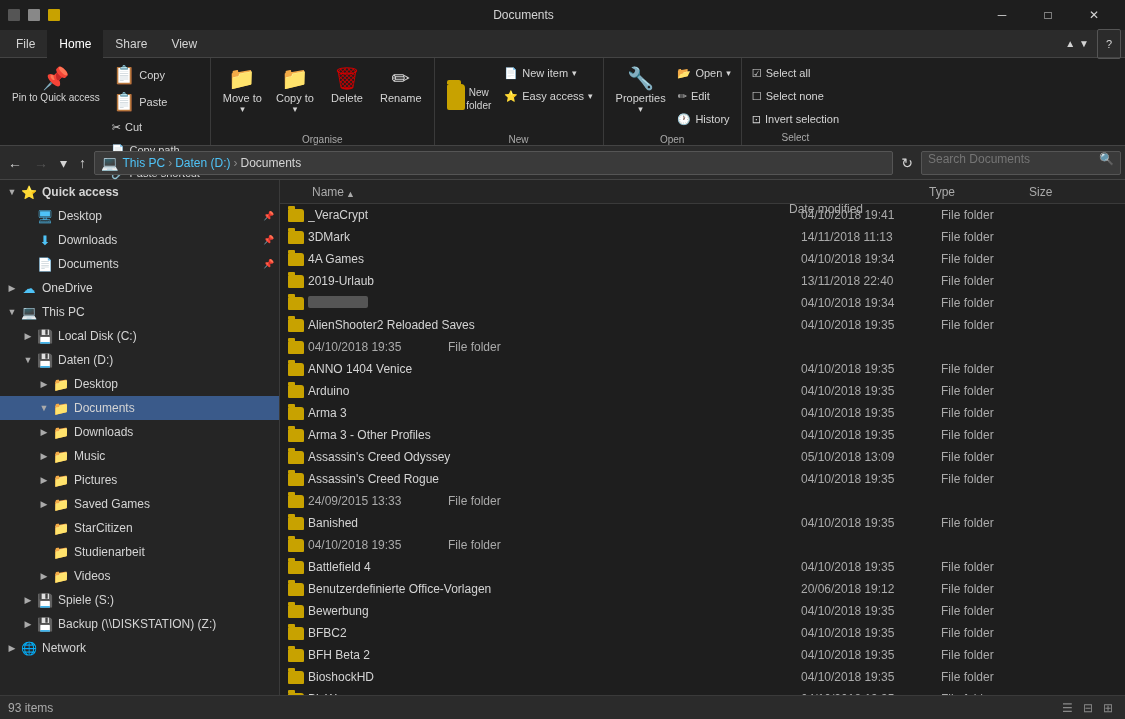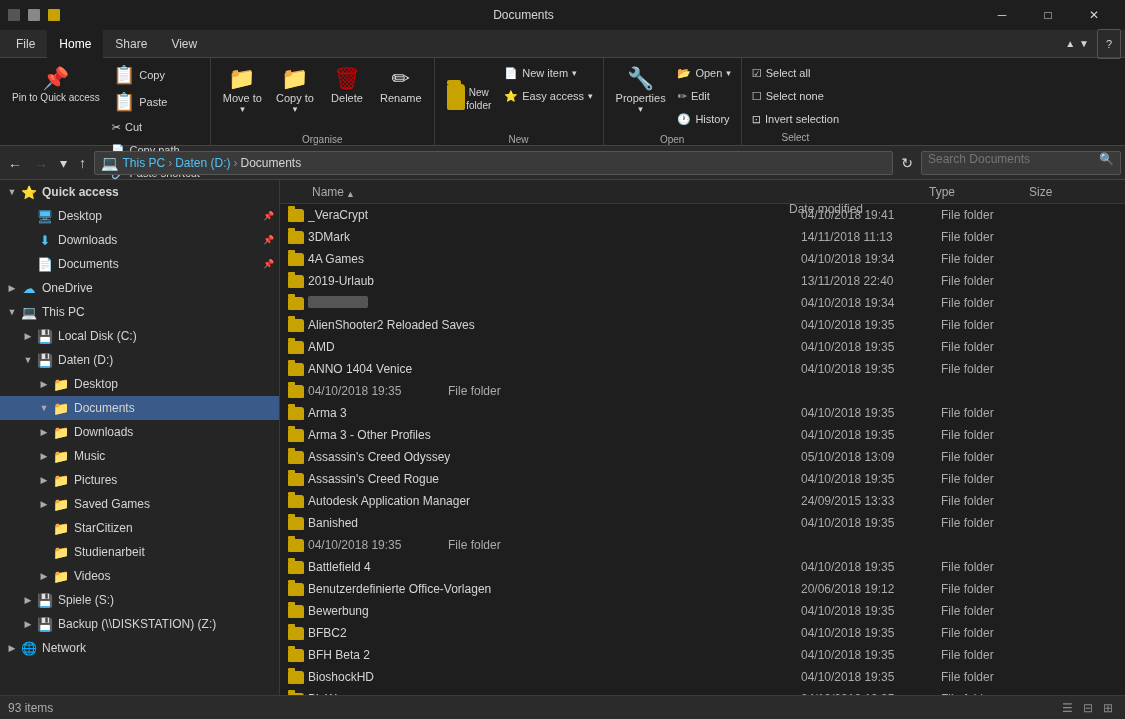--- a/index.html
+++ b/index.html
@@ -475,38 +475,38 @@
           </div>
           <div class="file-name">AlienShooter2 Reloaded Saves</div>
           <div class="file-date">04/10/2018 19:35</div>
           <div class="file-type">File folder</div>
           <div class="file-size"></div>
         </div>
         <div class="file-row">
           <div class="file-icon-cell">
             <span class="folder-sm"></span>
           </div>
-          <div class="file-name">AMD</div>
           <div class="file-date">04/10/2018 19:35</div>
           <div class="file-type">File folder</div>
           <div class="file-size"></div>
         </div>
         <div class="file-row">
           <div class="file-icon-cell">
             <span class="folder-sm"></span>
           </div>
           <div class="file-name">ANNO 1404 Venice</div>
           <div class="file-date">04/10/2018 19:35</div>
           <div class="file-type">File folder</div>
           <div class="file-size"></div>
         </div>
         <div class="file-row">
           <div class="file-icon-cell">
             <span class="folder-sm"></span>
           </div>
+          <div class="file-name">Arduino</div>
           <div class="file-date">04/10/2018 19:35</div>
           <div class="file-type">File folder</div>
           <div class="file-size"></div>
         </div>
         <div class="file-row">
           <div class="file-icon-cell">
             <span class="folder-sm"></span>
           </div>
           <div class="file-name">Arma 3</div>
           <div class="file-date">04/10/2018 19:35</div>
@@ -537,21 +537,20 @@
           </div>
           <div class="file-name">Assassin's Creed Rogue</div>
           <div class="file-date">04/10/2018 19:35</div>
           <div class="file-type">File folder</div>
           <div class="file-size"></div>
         </div>
         <div class="file-row">
           <div class="file-icon-cell">
             <span class="folder-sm"></span>
           </div>
-          <div class="file-name">Autodesk Application Manager</div>
           <div class="file-date">24/09/2015 13:33</div>
           <div class="file-type">File folder</div>
           <div class="file-size"></div>
         </div>
         <div class="file-row">
           <div class="file-icon-cell">
             <span class="folder-sm"></span>
           </div>
           <div class="file-name">Banished</div>
           <div class="file-date">04/10/2018 19:35</div>

